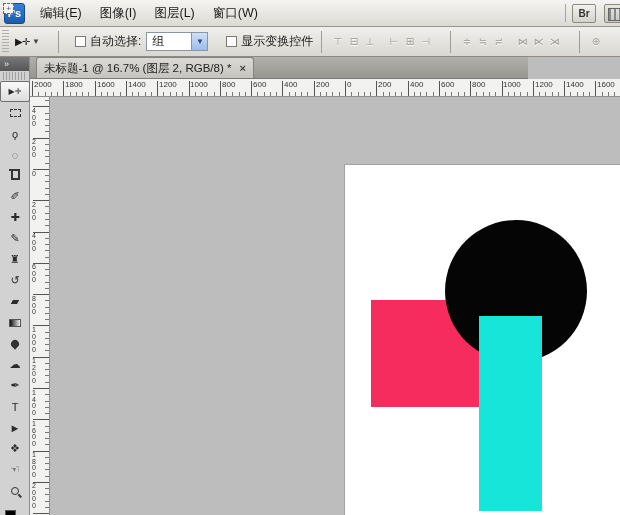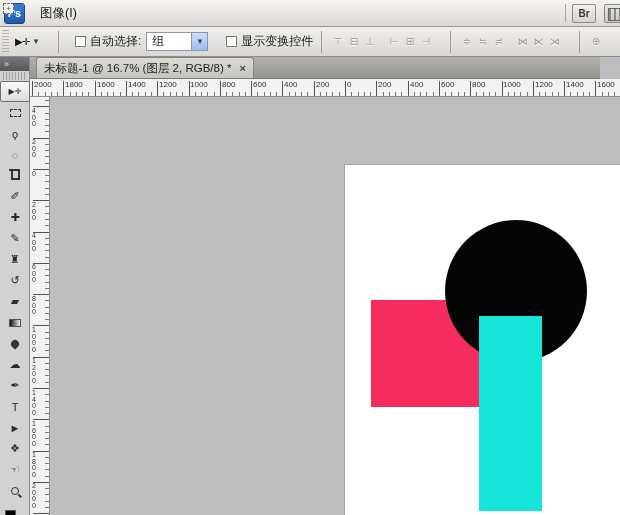--- a/index.html
+++ b/index.html
@@ -58,21 +58,21 @@
   .grad-box { width:12px; height:8px; border:1px solid #555; background:linear-gradient(90deg,#111,#eee); }
   .drop-icon { width:8px; height:8px; background:#333; border-radius:50% 50% 50% 0; transform:rotate(-45deg); }
   .crop-box { width:9px; height:9px; border-left:2px solid #333; border-bottom:2px solid #333; position:relative; }
   .crop-box::before { content:""; position:absolute; left:-4px; top:-2px; width:9px; height:9px;
     border-right:2px solid #333; border-top:2px solid #333; }
   .zoom-icon { width:8px; height:8px; border:1.5px solid #333; border-radius:50%; position:relative; }
   .zoom-icon::after { content:""; position:absolute; left:6px; top:7px; width:4px; height:1.5px; background:#333; transform:rotate(45deg); }
   #fg-color { position:absolute; left:5px; bottom:-6px; width:11px; height:11px; background:#000; border:1px solid #555; }
 
   
-  #tabbar { position:absolute; left:30px; top:57px; width:570px; height:22px;
+  #tabbar { position:absolute; left:30px; top:57px; width:498px; height:22px;
     background:linear-gradient(#b2b0ac,#97958f); border-bottom:1px solid #7b7975; display:flex; align-items:flex-end; }
   #doc-tab { margin-left:6px; height:21px; padding:0 7px; display:flex; align-items:center; gap:8px;
     background:linear-gradient(#dbd9d5,#c6c4bf); border:1px solid #85837d; border-bottom:none;
     border-radius:3px 3px 0 0; font-size:11.5px; color:#222; }
   #tab-close { font-size:11px; color:#444; font-weight:bold; }
 
   
   #hruler { position:absolute; left:30px; top:79px; width:590px; height:18px;
     background:#f2f2f1; border-bottom:1px solid #8e8e8e; overflow:hidden; }
   .h-tick { position:absolute; bottom:0; width:1px; background:#555; }
@@ -97,21 +97,24 @@
   #shape-pink  { position:absolute; left:26px;  top:135px; width:110px; height:107px; z-index:1; }
   #shape-circle{ position:absolute; left:100px; top:55px;  width:142px; height:142px; border-radius:50%; z-index:2; }
   #shape-cyan  { position:absolute; left:134px; top:151px; width:63px;  height:195px; z-index:3; }
 </style>
 </head>
 <body>
 
 <div id="menubar">
   <div id="ps-logo">Ps</div>
   <div id="menu-items" style="display: flex;">
+      <div class="menu-item">编辑(E)</div>
       <div class="menu-item">图像(I)</div>
+      <div class="menu-item">图层(L)</div>
+      <div class="menu-item">窗口(W)</div>
     </div>
   <div style="flex:1"></div>
   <div class="mb-sep"></div>
   <div id="bridge-btn">Br</div>
   <div id="workspace-btn"></div>
 </div>
 
 <div id="optionsbar">
   <div id="opt-grip"></div>
   <div id="tool-preset">

